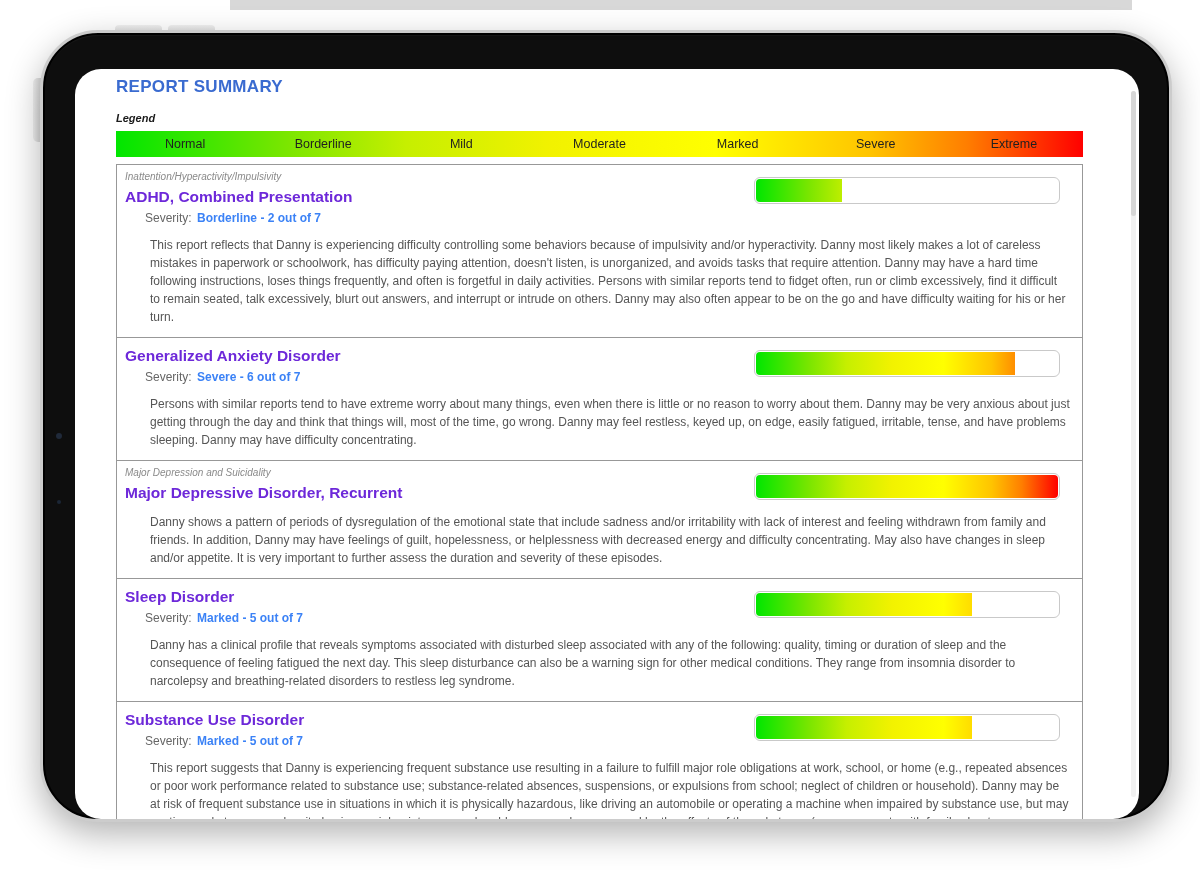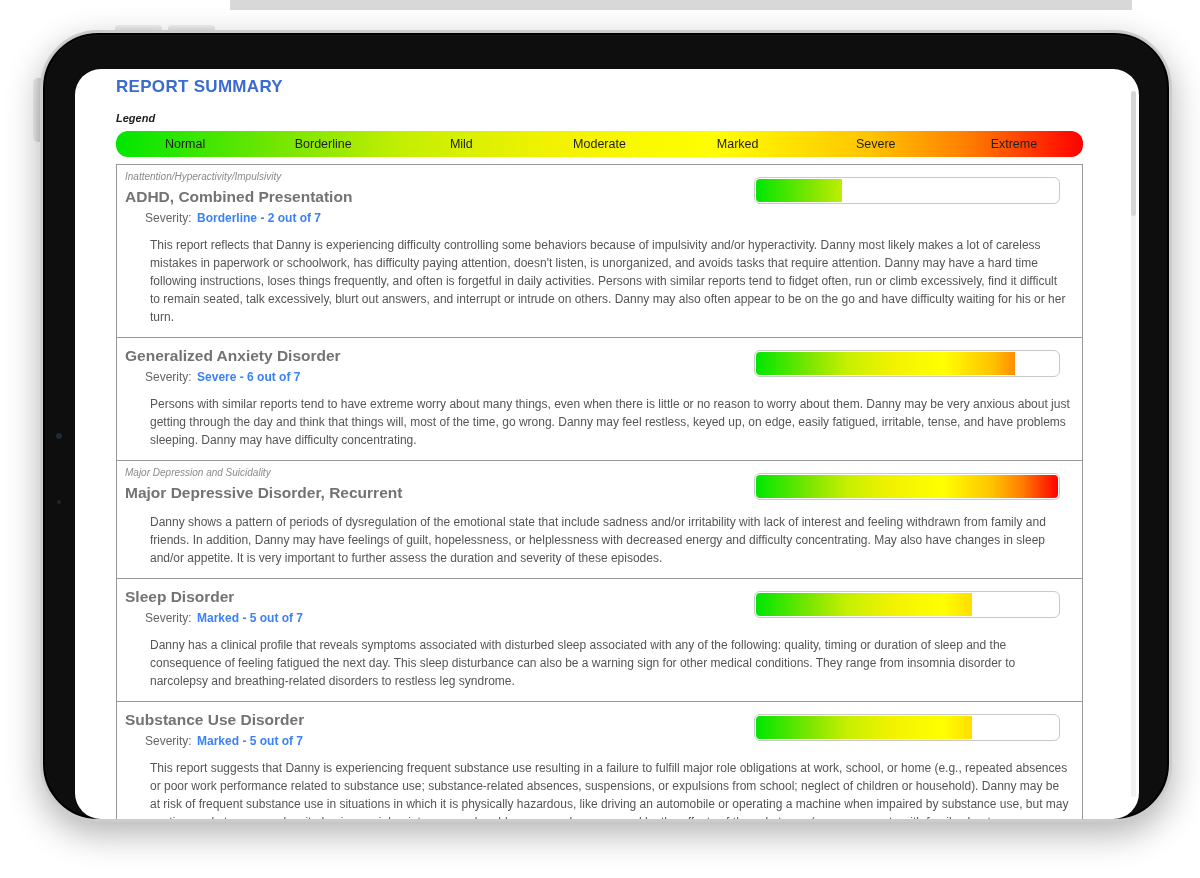--- a/index.html
+++ b/index.html
@@ -23,30 +23,30 @@
     border-radius: 50%; background: #202a3a; box-shadow: 0 66px 0 -1px #1b2636; }
 
   
   .screen { position: absolute; left: 32px; top: 36px; width: 1064px; height: 750px;
     background: #ffffff; border-radius: 26px; overflow: hidden; }
   .page { position: absolute; inset: 0; padding: 8px 0 0 41px; }
 
   .page-title { font-size: 17px; font-weight: 700; color: #3a6bd0; letter-spacing: .3px; }
   .legend-label { margin-top: 15px; font-size: 11px; font-weight: 700; font-style: italic; color: #1b1b1b; }
 
-  .legend-bar { margin-top: 7px; width: 967px; height: 26px; border-radius: 12px;
+  .legend-bar { margin-top: 7px; width: 967px; height: 26px; border-radius: 0;
     display: flex; overflow: hidden; }
   .legend-cell { flex: 1; text-align: center; line-height: 26px; font-size: 12.5px; color: #1f1f1f; }
 
   
   .sections { margin-top: 8px; width: 967px; }
   .report-section { position: relative; border: 1px solid #989898; margin-top: -1px;
     background: #fff; padding: 5px 12px 11px 8px; }
   .sec-category { font-size: 10px; font-style: italic; color: #8a8a8a; line-height: 14px; }
-  .sec-title { font-size: 15.5px; font-weight: 700; color: #737373; margin-top: 3px; line-height: 20px; }
+  .sec-title { font-size: 15.5px; font-weight: 700; color: #6d28d9; margin-top: 3px; line-height: 20px; }
   .sec-severity { margin: 3px 0 0 20px; font-size: 12px; color: #666; line-height: 16px; }
   .sev-value { font-weight: 700; color: #3b82f6; margin-left: 2px; }
   .sec-desc { margin: 10px 0 0 25px; font-size: 12px; color: #555; line-height: 18px; }
 
   .sev-bar { position: absolute; top: 12px; right: 22px; width: 306px; height: 27px;
     background: #fff; border: 1px solid #c9c9c9; border-radius: 6px; padding: 1px; }
   .sev-fill { height: 100%; border-radius: 4px 0 0 4px; background-repeat: no-repeat; }
 
   
   .scrollbar { position: absolute; right: 3px; top: 22px; bottom: 22px; width: 5px;

